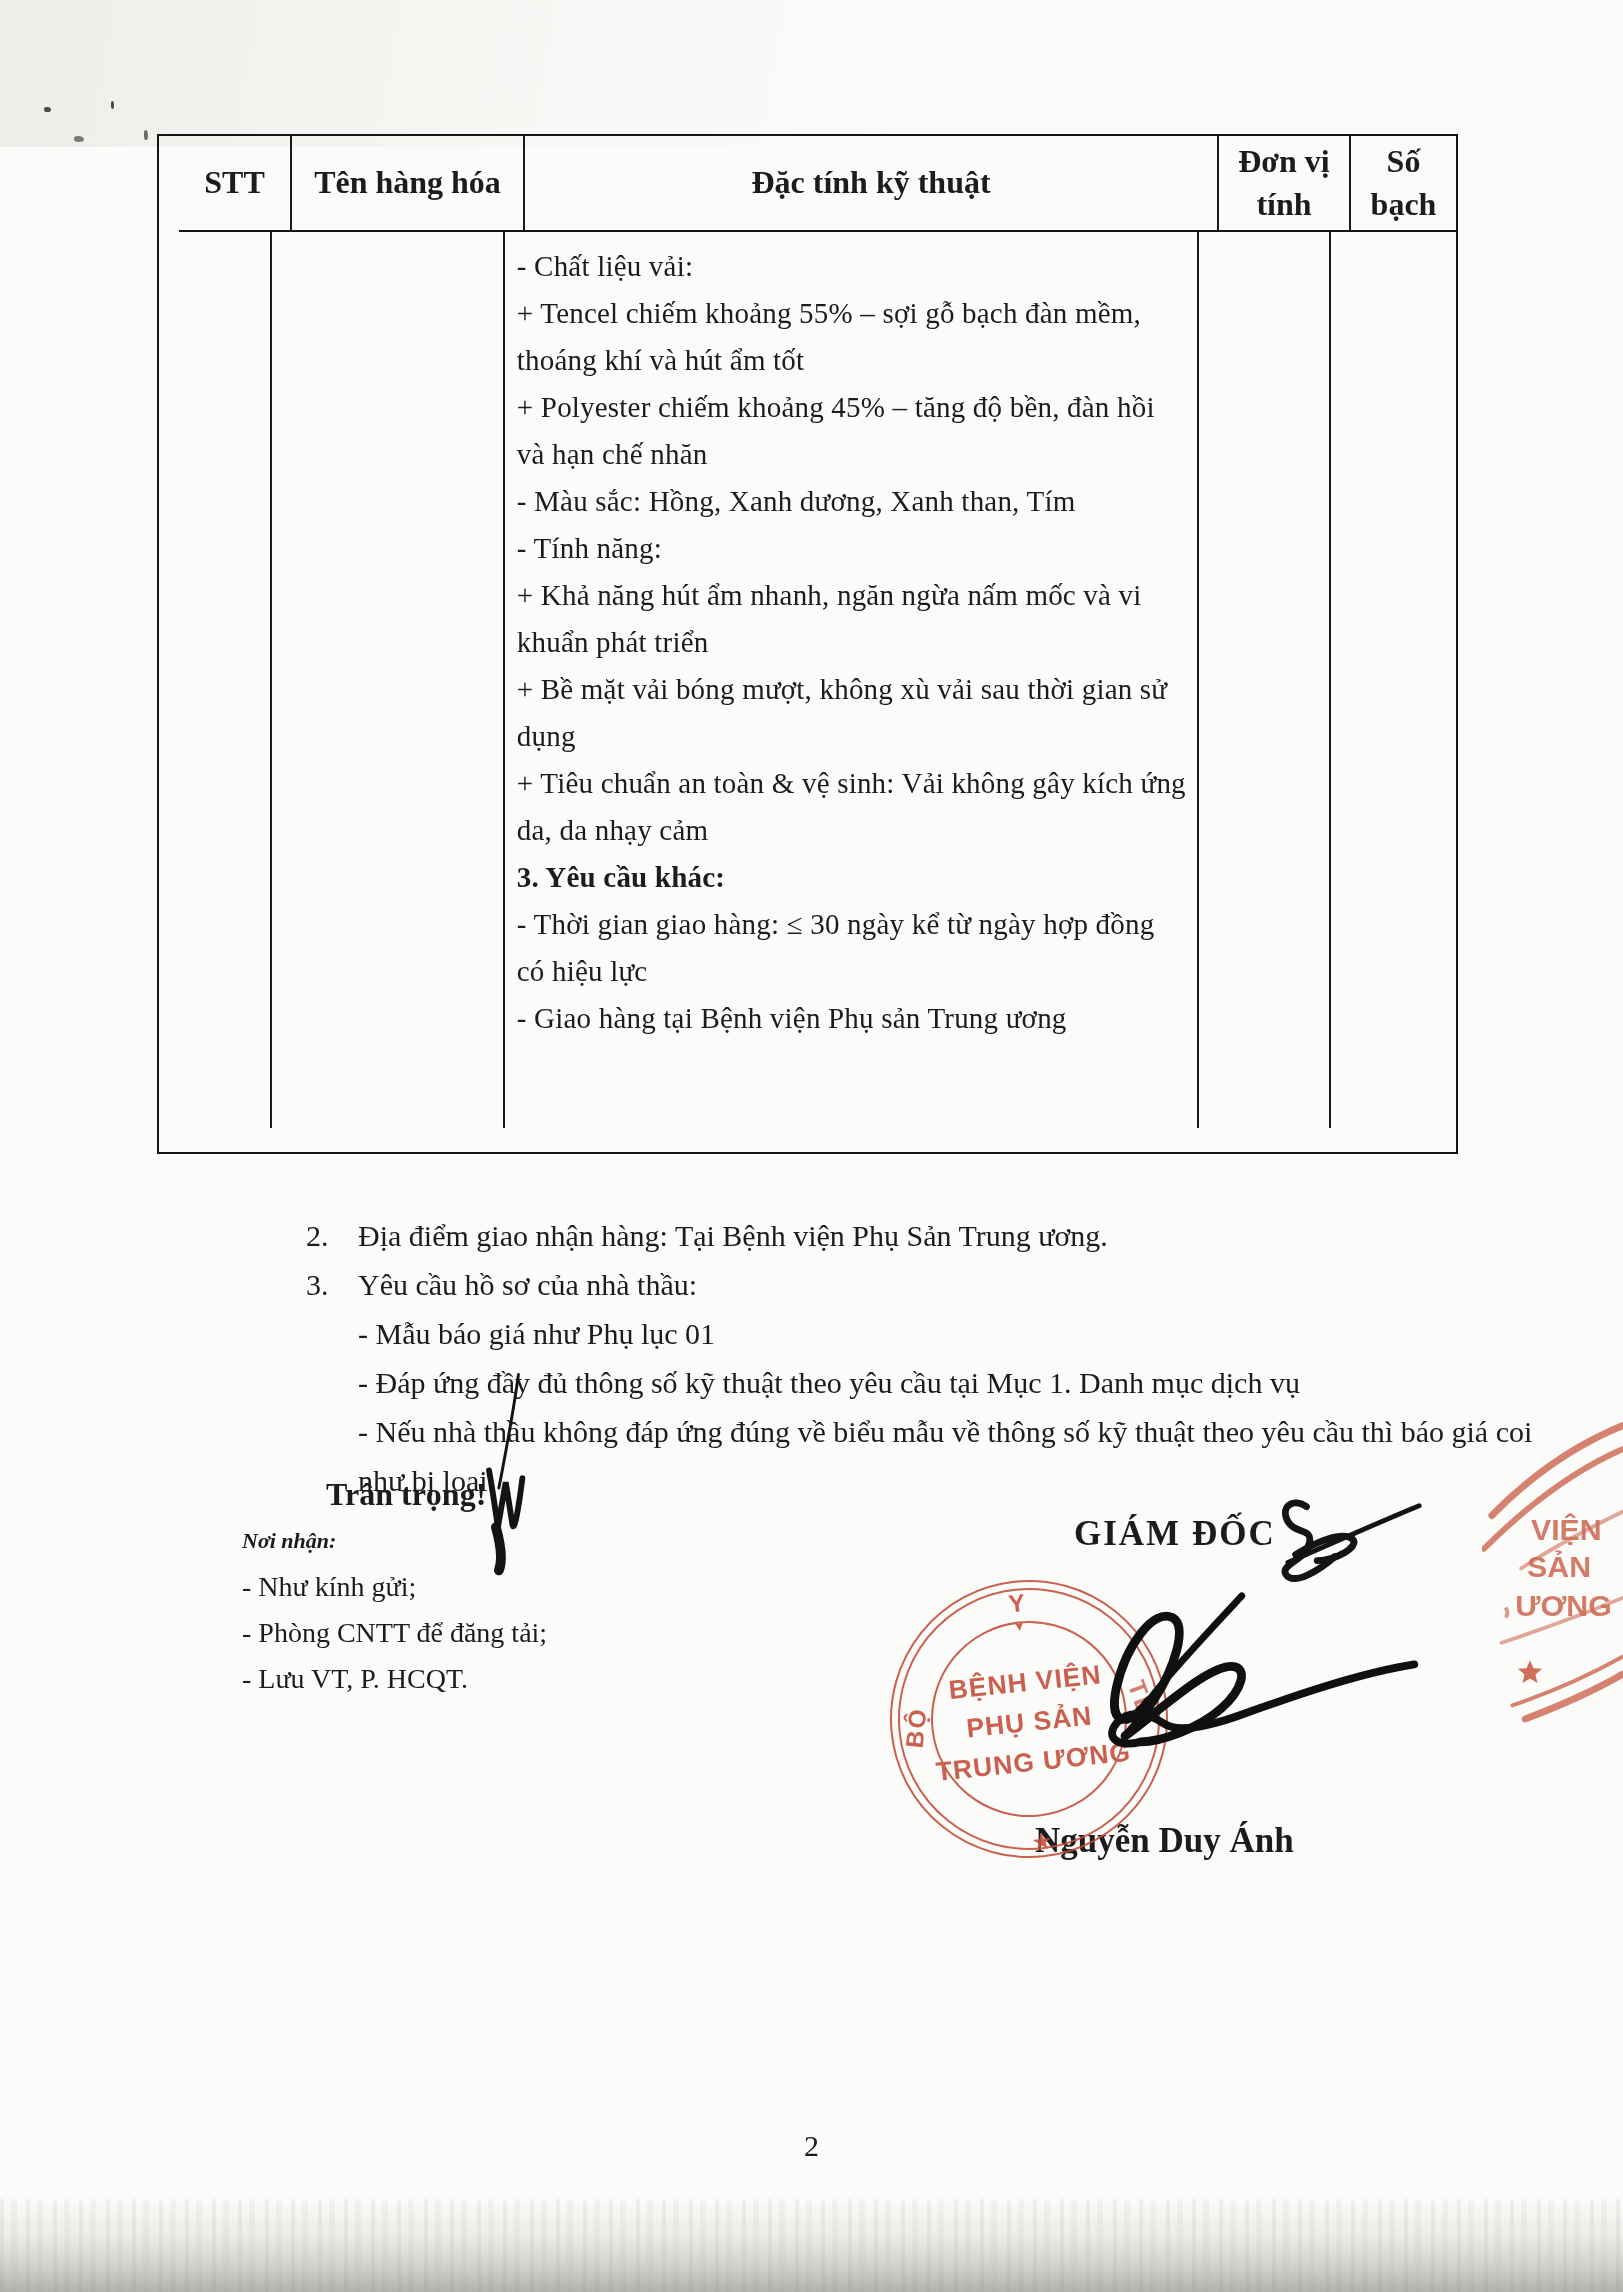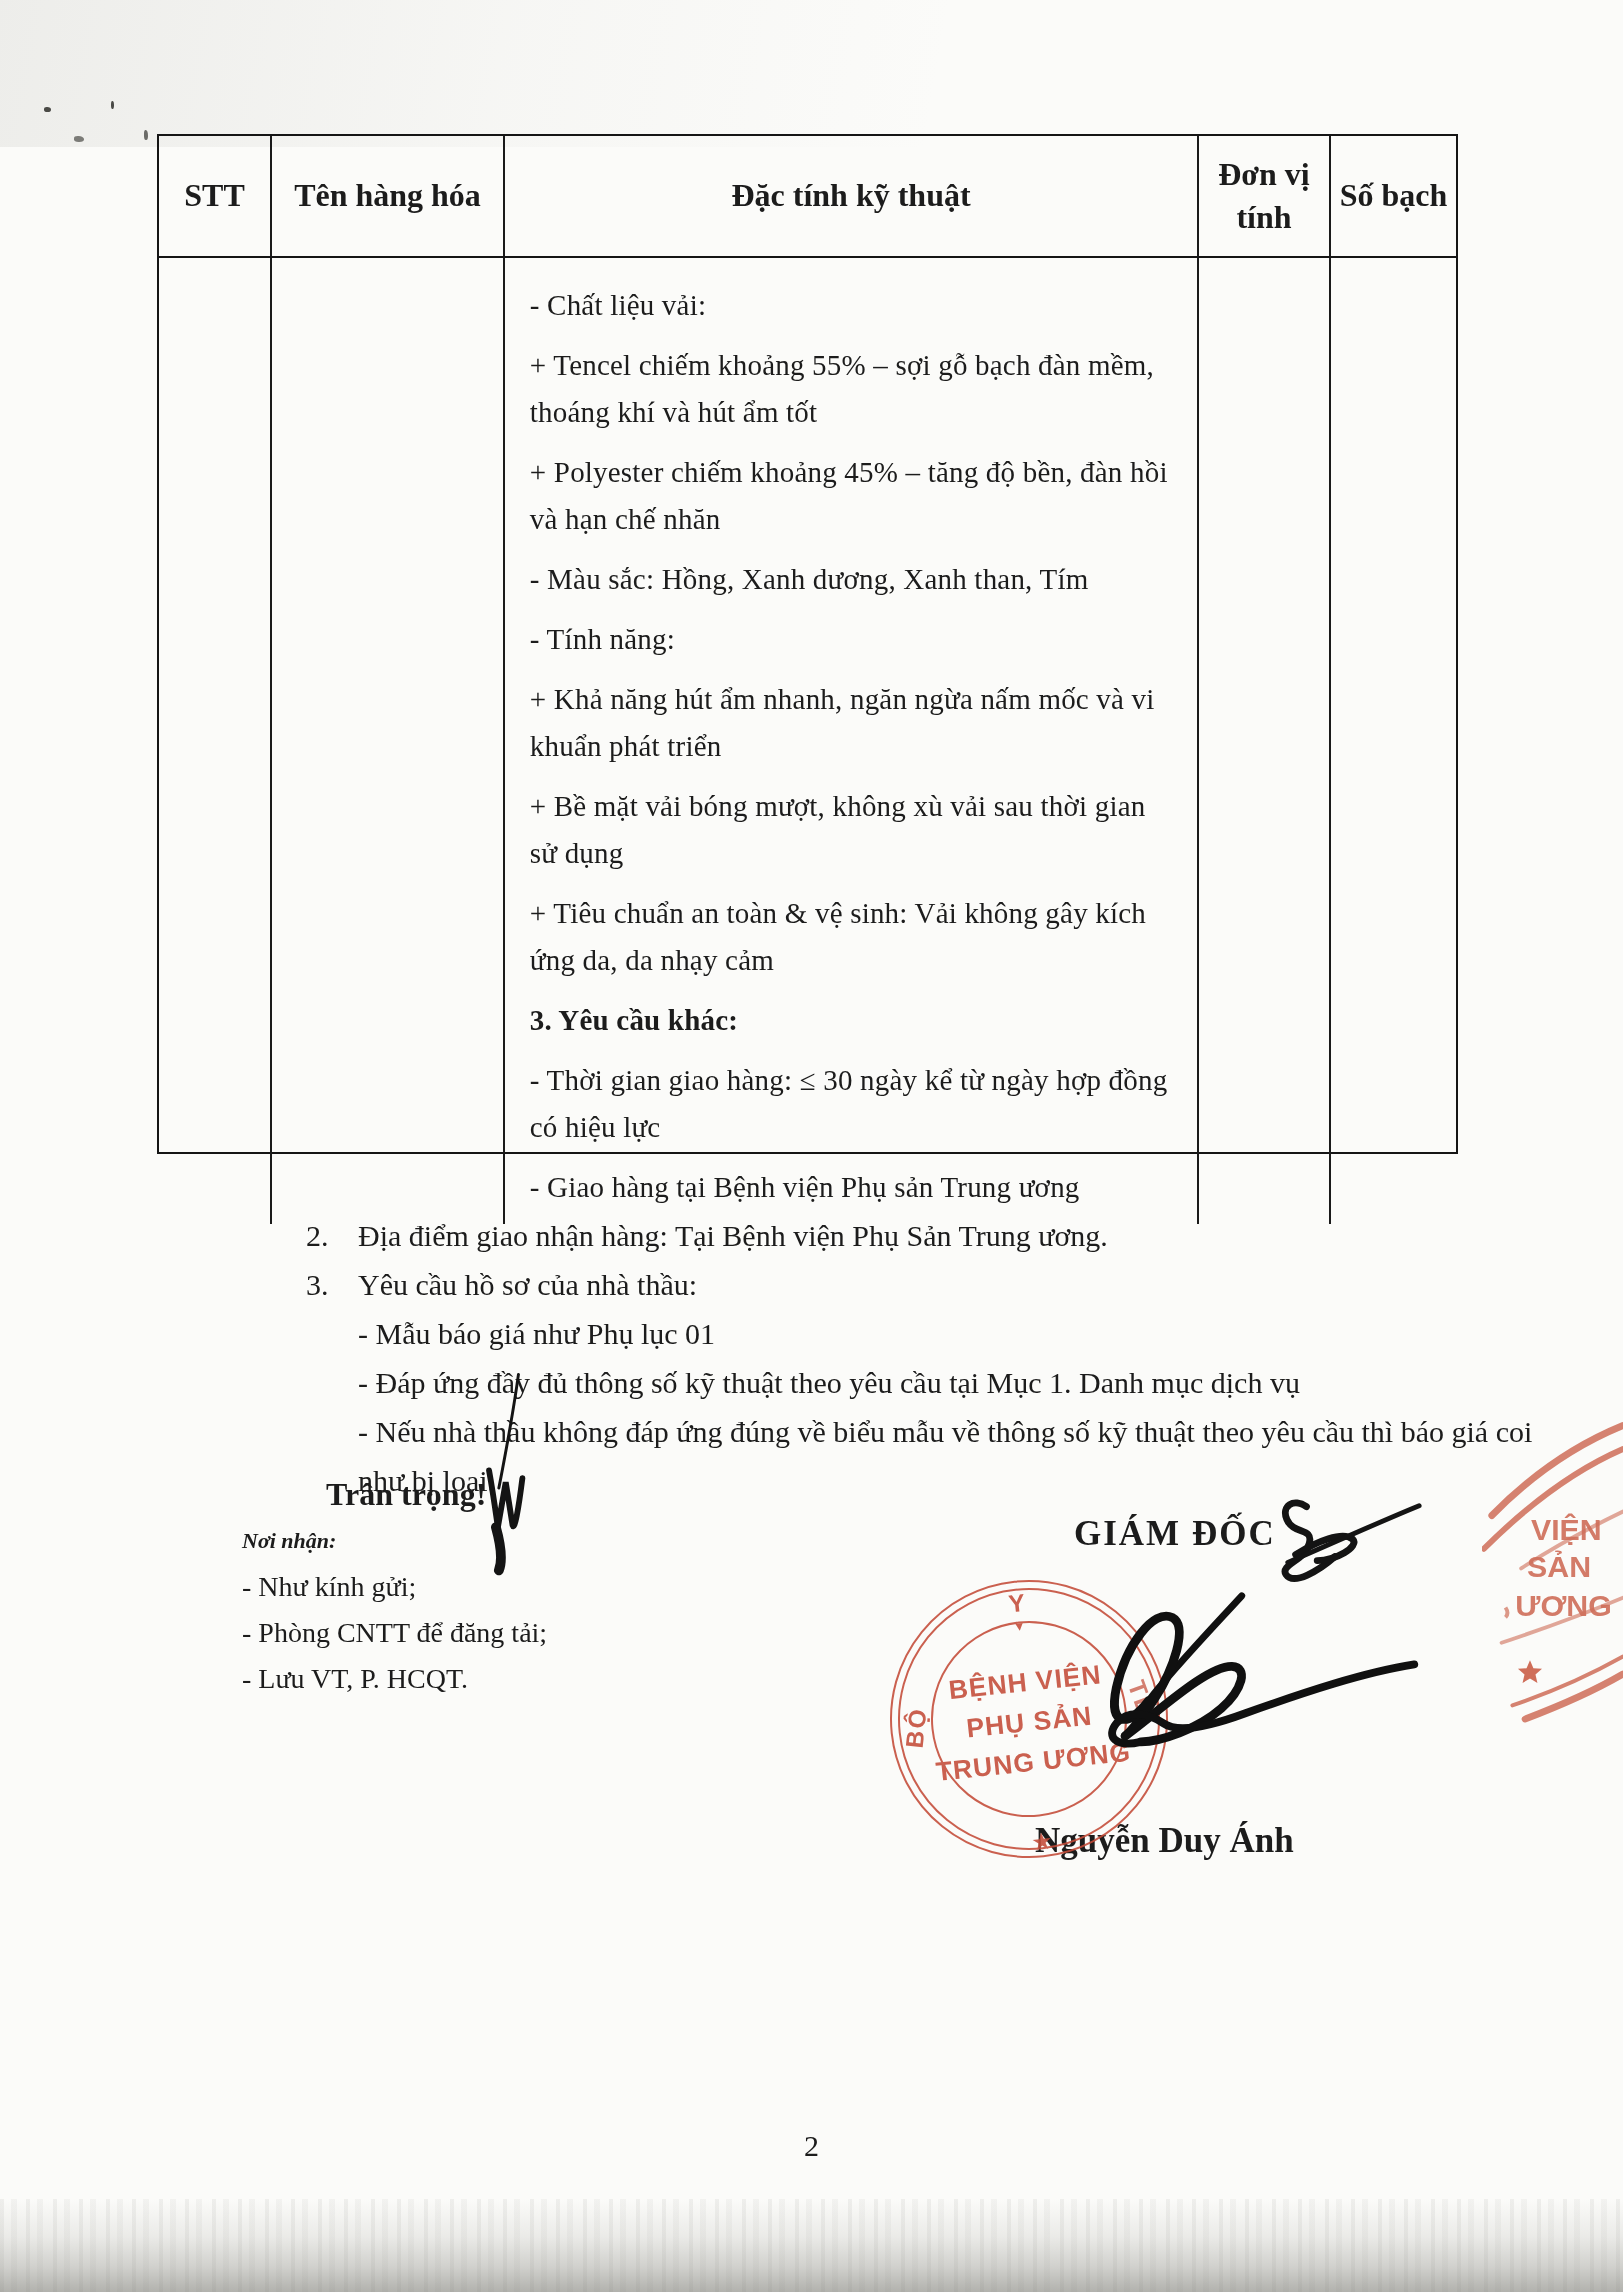--- a/index.html
+++ b/index.html
@@ -21,30 +21,30 @@
       repeating-linear-gradient(90deg, rgba(130,130,124,.10) 0 3.9px, rgba(255,255,255,0) 3.9px 10.8px, rgba(130,130,124,.07) 10.8px 16.7px, rgba(255,255,255,0) 16.7px 26.5px);
     pointer-events:none;
   }
   .speck{position:absolute; background:#4a4a46; border-radius:40% 60% 50% 50%;}
   
   .doc-table{
     position:absolute; left:157px; top:134px; width:1301px; height:1020px;
     border:2.9px solid #151515; box-sizing:border-box;
   }
   .tr{display:grid; grid-template-columns:113px 233px 694px 132px 1fr; box-sizing:border-box;}
-  .tr.head{height:122px; border-bottom:2.9px solid #151515;}
+  .tr.head{height:96px; border-bottom:2.9px solid #151515;margin-left:20px;}
   .tr.body{height:896px;}
   .td{border-right:2px solid #1a1a1a; box-sizing:border-box; position:relative;}
   .td:last-child{border-right:none;}
   .hcell{display:flex; align-items:center; justify-content:center; text-align:center;
          font-weight:bold; font-size:32px; line-height:1.35; padding:0 5.9px;}
   .spec{
     font-size:29px; line-height:47px; padding:10.8px 7.8px 0 11.8px; letter-spacing:0.2px;
   }
-  .spec .ln{margin:13px;}
+  .spec .ln{margin:0;}
   .spec .ln.b{font-weight:bold;}
   
   .notes{position:absolute; left:306px; top:1211px; width:1266px; font-size:30px; line-height:49px;}
   .note-row{display:flex;}
   .note-num{width:52px; flex:0 0 52px;}
   .subnotes{margin-left:52px; width:1211px;}
   .closing{position:absolute; left:326px; top:1476px; font-size:32px;font-weight:bold;}
   
   .recipients{position:absolute; left:242px; top:1518px; font-size:28px; line-height:46px;}
   .recipients .title{font-weight:bold; font-style:italic; font-size:22px;}

